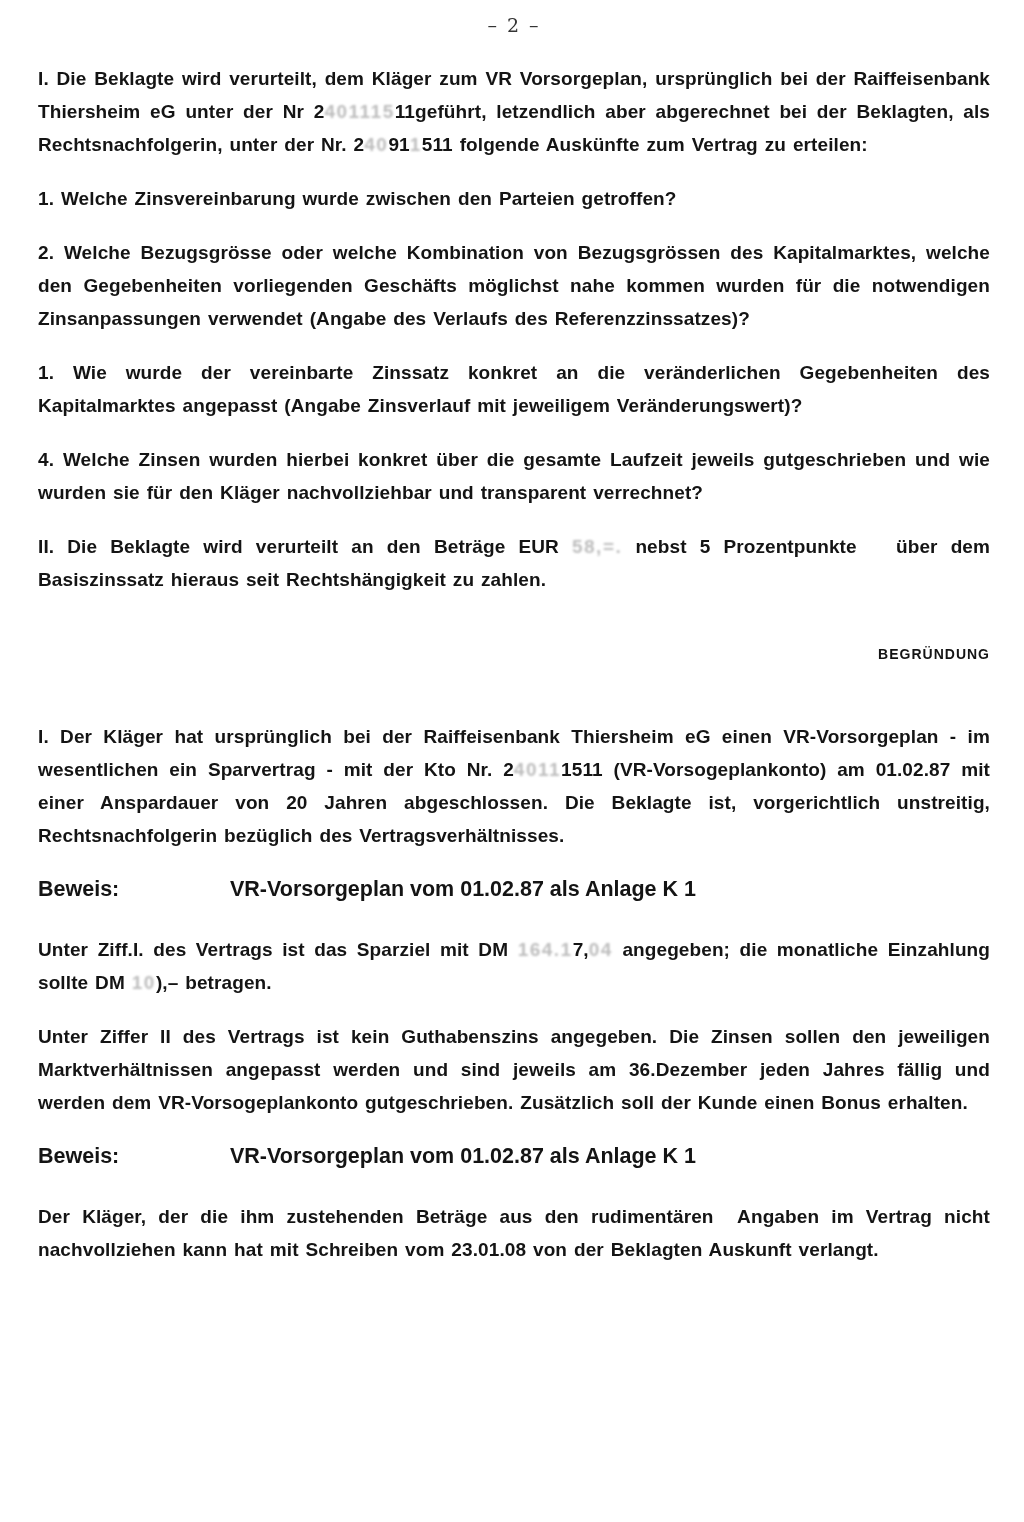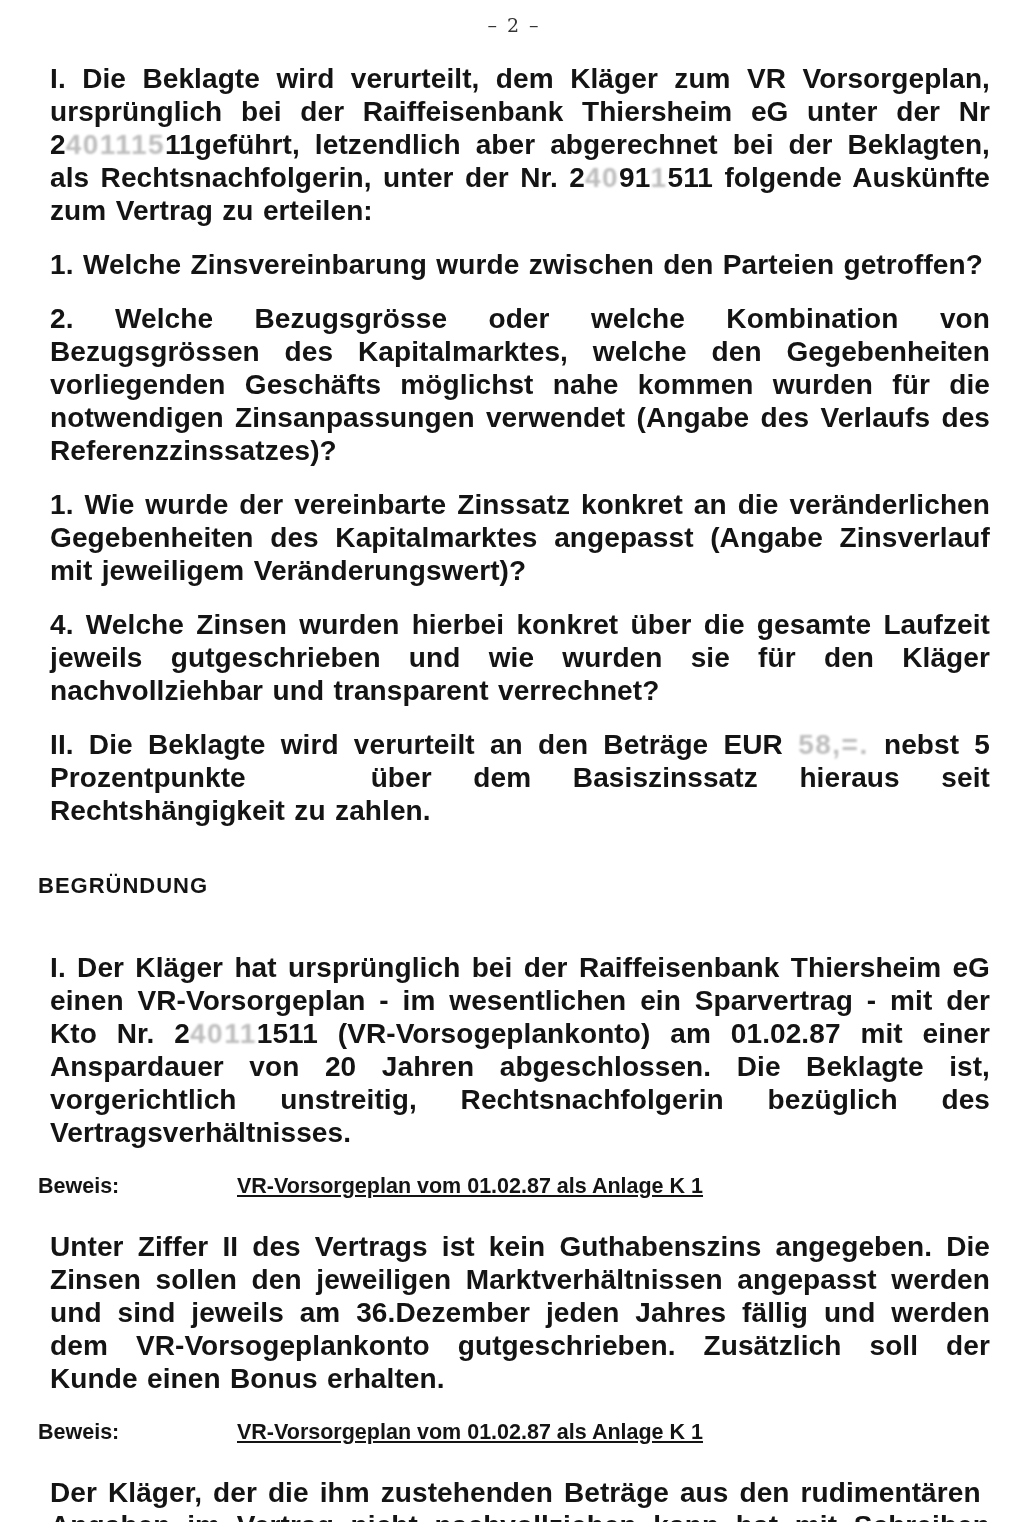--- a/index.html
+++ b/index.html
@@ -25,54 +25,52 @@
   .pagenum {
     text-align: center;
     font-family: "DejaVu Serif", serif;
     font-size: 19px;
     font-weight: 400;
     letter-spacing: 2px;
     color: #3a3a3a;
     margin: 4px 0 0 0;
   }
   p.body {
-    font-size: 28px;
+    font-size: 19px;
     line-height: 33px;
     font-weight: 700;
     text-align: justify;
     letter-spacing: 0.1px;
     word-spacing: 1.5px;
-    margin: 0 0 21px 12px;
+    margin: 0 0 21px 0;
   }
   p.first {
     margin-top: 26px;
   }
   p.heading {
-    text-align: left;
-    font-size: 22px;
+    text-align: right;
+    font-size: 14px;
     line-height: 33px;
     font-weight: 700;
     letter-spacing: 1px;
     margin: 42px 0 49px 0;
   }
   .beweis {
     display: flex;
     font-size: 21.5px;
     line-height: 33px;
     font-weight: 700;
     margin: 6px 0 27px 0;
-    gap: 7px;
   }
   .beweis .label {
     flex: none;
     width: 192px;
   }
   .beweis .text {
     flex: 1;
-    text-decoration: underline;
   }
   
   .smudge {
     opacity: 0.38;
     color: #555;
     filter: blur(1.3px);
     letter-spacing: 1.5px;
   }
 </style>
 </head>
@@ -94,20 +92,21 @@
 
     <p class="heading">BEGRÜNDUNG</p>
 
     <p class="body"><span>I. Der Kläger hat ursprünglich bei der Raiffeisenbank Thiersheim eG einen VR-Vorsorgeplan - im wesentlichen ein Sparvertrag - mit der Kto Nr. 2</span><span class="smudge">4011</span><span>1511 (VR-Vorsogeplankonto) am 01.02.87 mit einer Anspardauer von 20 Jahren abgeschlossen. Die Beklagte ist, vorgerichtlich unstreitig, Rechtsnachfolgerin bezüglich des Vertragsverhältnisses.</span></p>
 
     <div class="beweis">
       <span class="label">Beweis:</span>
       <span class="text">VR-Vorsorgeplan vom 01.02.87 als Anlage K 1</span>
     </div>
 
+    <p class="body"><span>Unter Ziff.I. des Vertrags ist das Sparziel mit DM </span><span class="smudge">164.1</span><span>7,</span><span class="smudge">04</span><span> angegeben; die monatliche Einzahlung sollte DM </span><span class="smudge">10</span><span>),– betragen.</span></p>
     <p class="body"><span>Unter Ziffer II des Vertrags ist kein Guthabenszins angegeben. Die Zinsen sollen den jeweiligen Marktverhältnissen angepasst werden und sind jeweils am 36.Dezember jeden Jahres fällig und werden dem VR-Vorsogeplankonto gutgeschrieben. Zusätzlich soll der Kunde einen Bonus erhalten.</span></p>
 
     <div class="beweis">
       <span class="label">Beweis:</span>
       <span class="text">VR-Vorsorgeplan vom 01.02.87 als Anlage K 1</span>
     </div>
 
     <p class="body"><span>Der Kläger, der die ihm zustehenden Beträge aus den rudimentären&nbsp; Angaben im Vertrag nicht nachvollziehen kann hat mit Schreiben vom 23.01.08 von der Beklagten Auskunft verlangt.</span></p>
 
   </div>

